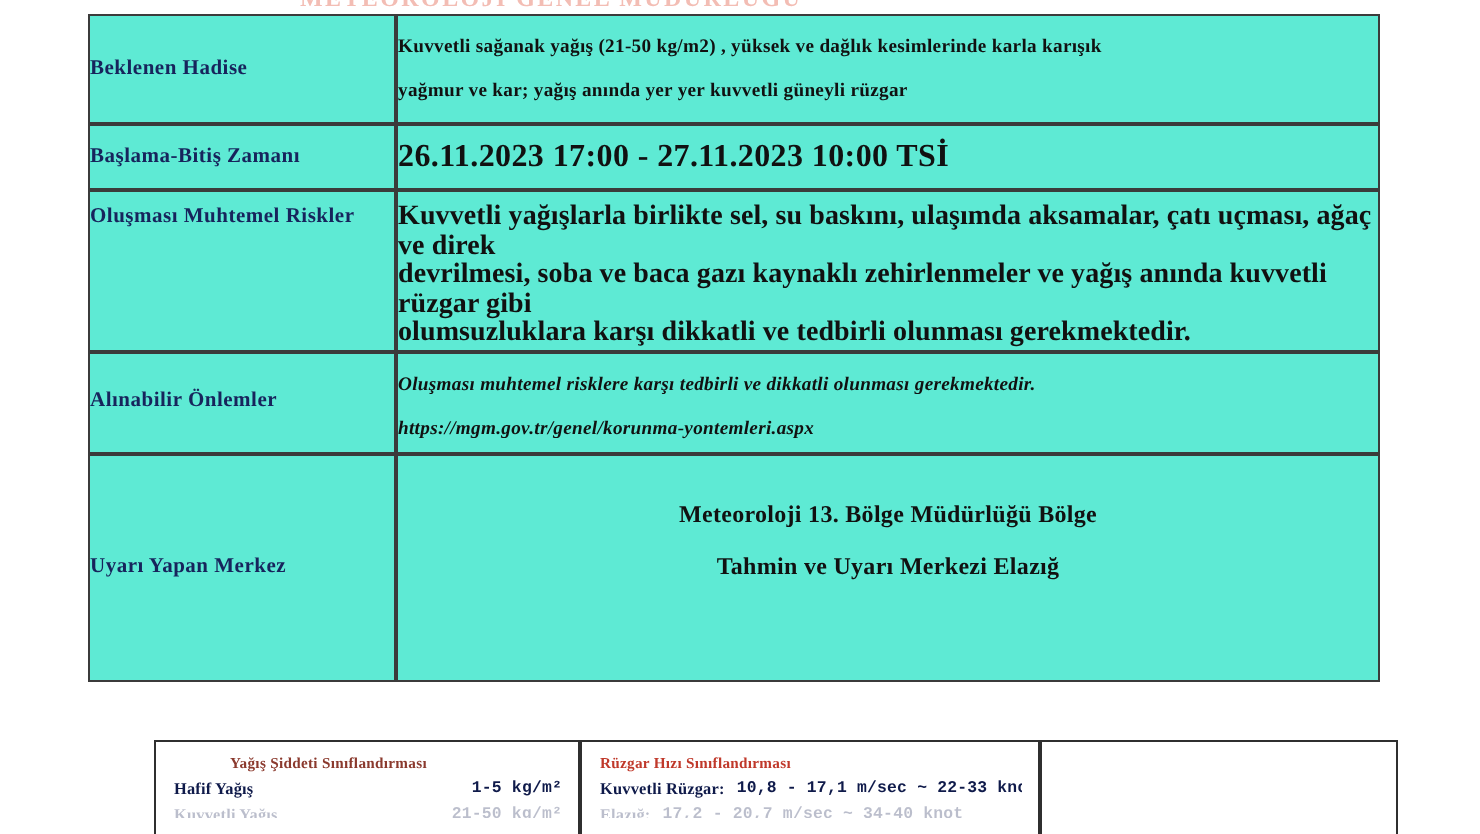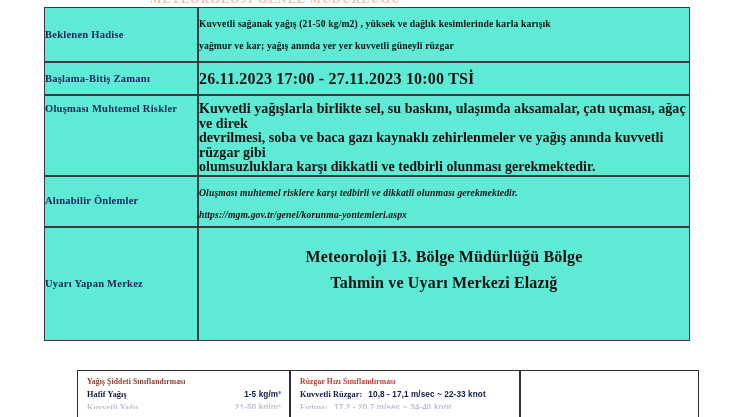--- a/index.html
+++ b/index.html
@@ -90,21 +90,21 @@
     font-size: 14px;
     line-height: 14.5px;
     letter-spacing: 0.05px;
   }
   .value-text.prec {
     font-size: 9.6px;
     line-height: 22px;
   }
   .value-text.center {
     text-align: center;
-    font-size: 16px;
+    font-size: 12px;
     line-height: 26px;
   }
 
   .row-hadise td   { height: 48px; }
   .row-yer td      { height: 33px; }
   .row-zaman td    { height: 31px; }
   .row-siddet td   { height: 28px; }
   .row-riskler td  { height: 48px; }
   .row-onlemler td { height: 43px; }
   .row-merkez td   { height: 96px; }
@@ -138,36 +138,36 @@
 
   .legend-title {
     font-family: "Liberation Serif", serif;
     font-weight: bold;
     font-size: 7.6px;
     color: #c0392b;
     letter-spacing: 0.15px;
     line-height: 13px;
     white-space: nowrap;
   }
-  .legend-title.dark { color: #8b3a2e; }
+  .legend-title.dark { color: #8b3a2e; margin-left: 28px; }
 
   .legend-row {
     display: flex;
     line-height: 13px;
     white-space: nowrap;
   }
   .legend-name {
     font-family: "Liberation Serif", serif;
     font-weight: bold;
     font-size: 8.2px;
     color: #0f1a4a;
     letter-spacing: 0.1px;
   }
   .legend-val {
-    font-family: Liberation Sans, sans-serif;
+    font-family: Liberation Mono, monospace;
     font-weight: bold;
     font-size: 8.2px;
     color: #0f1a4a;
     letter-spacing: 0.1px;
     margin-left: auto;
     padding-left: 12px;
   }
   .legend-row.inline .legend-val {
     margin-left: 6px;
     padding-left: 0;
@@ -281,21 +281,21 @@
       </td>
 
       <td>
         <div class="legend-clip">
           <div class="legend-title">Rüzgar Hızı Sınıflandırması</div>
           <div class="legend-row inline">
             <span class="legend-name">Kuvvetli Rüzgar:</span>
             <span class="legend-val">10,8 - 17,1 m/sec ~ 22-33 knot</span>
           </div>
           <div class="legend-row inline legend-faded">
-            <span class="legend-name">Fırtına:</span>
+            <span class="legend-name">Elazığ:</span>
             <span class="legend-val">17,2 - 20,7 m/sec ~ 34-40 knot</span>
           </div>
         </div>
       </td>
 
       <td></td>
 
     </tr>
   </tbody>
 </table>

